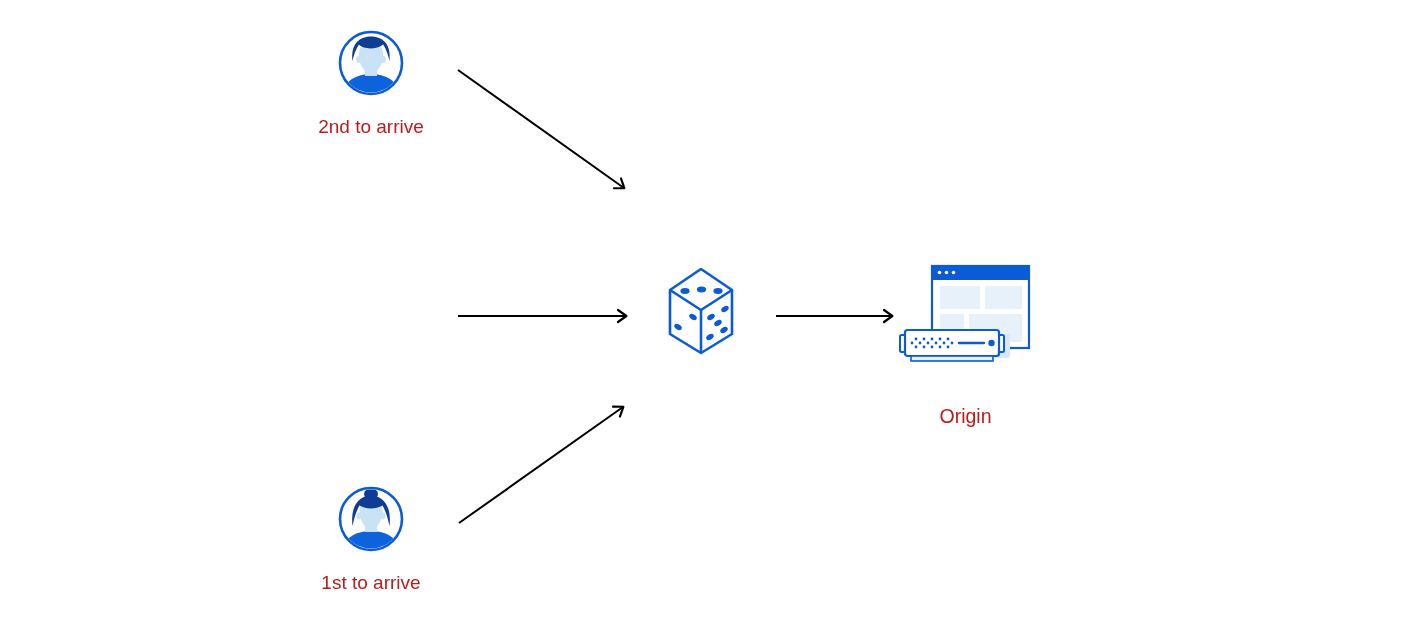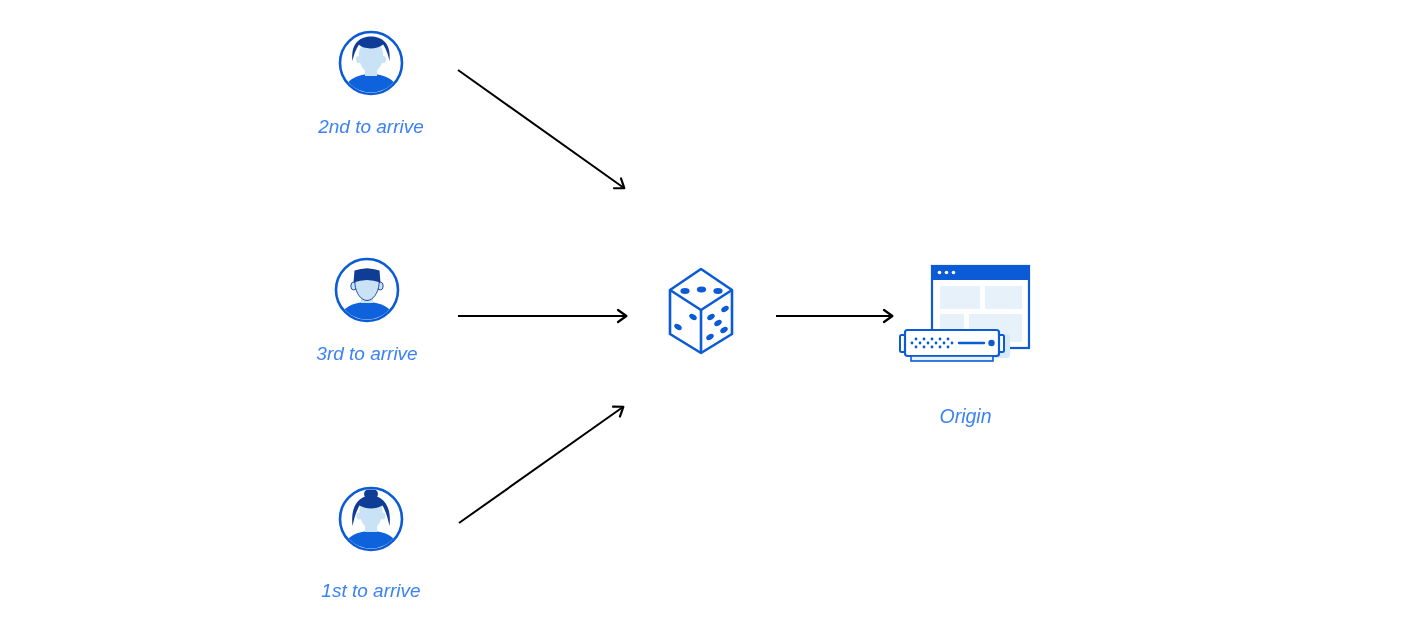--- a/index.html
+++ b/index.html
@@ -1,20 +1,20 @@
 <!DOCTYPE html>
 <html><head>
 <meta charset="utf-8">
 <style>
   html, body { margin: 0; padding: 0; background: #ffffff; }
   body { width: 1405px; height: 633px; font-family: "Liberation Sans", sans-serif; }
   .canvas { position: relative; width: 1405px; height: 633px; overflow: hidden; background: #ffffff; }
   .edges-layer { position: absolute; left: 0; top: 0; width: 1405px; height: 633px; }
   .node { position: absolute; display: flex; flex-direction: column; align-items: center; }
-  .node-label { font-size: 19px; color: #3b82f6; margin-top: 20px; white-space: nowrap; font-style: italic; }
+  .node-label { font-size: 19px; color: #b91c1c; margin-top: 20px; white-space: nowrap; }
   .origin-label { margin-top: 15px; font-size: 19.5px; }
   svg { display: block; }
 </style>
 </head>
 <body>
 
 <div class="canvas">
 
   <svg class="edges-layer" width="1405" height="633" viewBox="0 0 1405 633">
     <defs>
@@ -41,41 +41,22 @@
         <rect x="27" y="34" width="12" height="12" fill="#c9e2f6"></rect>
         <ellipse cx="20.6" cy="29.5" rx="2.6" ry="3.6" fill="#c9e2f6"></ellipse>
         <ellipse cx="45.4" cy="29.5" rx="2.6" ry="3.6" fill="#c9e2f6"></ellipse>
         <path d="M33 11.5 C42 11.5 46 18.5 45 27.5 C44.2 36 39 43 33 43 C27 43 21.8 36 21 27.5 C20 18.5 24 11.5 33 11.5 Z" fill="#c9e2f6"></path>
         <path d="M14.5 31 C12.5 12.5 23 6.5 33 6.5 C43 6.5 53.5 12.5 51.5 31 C50.4 26 48.6 19.5 45.2 14.5 C38.5 19.8 26 19.5 20.8 14.8 C17.5 19.8 15.6 26 14.5 31 Z" fill="#0f3d96"></path>
       </g>
     </svg>
     <div class="node-label">2nd to arrive</div>
   </div>
 
-  <div class="node" style="left:267px; top:257px; width:200px;">
-    <svg width="66" height="66" viewBox="0 0 66 66">
-      <defs>
-          <clipPath id="clipA2">
-            <circle cx="33" cy="33" r="29.6"></circle>
-          </clipPath>
-        </defs>
-      <circle cx="33" cy="33" r="31" fill="#ffffff" stroke="#0b5bd6" stroke-width="2.6"></circle>
-      <g clip-path="url(#clipA2)">
-        <path d="M2 66 Q9 45 33 45 Q57 45 64 66 Z" fill="#0e63dd"></path>
-        <rect x="27" y="35" width="12" height="11" fill="#c9e2f6"></rect>
-        <ellipse cx="19.8" cy="29" rx="3" ry="4" fill="#c9e2f6" stroke="#0f3d96" stroke-width="0.9"></ellipse>
-        <ellipse cx="46.2" cy="29" rx="3" ry="4" fill="#c9e2f6" stroke="#0f3d96" stroke-width="0.9"></ellipse>
-        <path d="M33 12 C42.5 12 46 19 45 27.5 C44.2 36 39 43.5 33 43.5 C27 43.5 21.8 36 21 27.5 C20 19 23.5 12 33 12 Z" fill="#c9e2f6" stroke="#0f3d96" stroke-width="0.9"></path>
-        <path d="M20.5 13.5 Q33 9.5 45.5 13.5 L46.5 25.5 Q33 20.5 19.5 25.5 Z" fill="#0f3d96"></path>
-      </g>
-    </svg>
-    <div class="node-label">3rd to arrive</div>
-  </div>
 
-  <div class="node" style="left:271px; top:486px; width:200px;gap:8px;">
+  <div class="node" style="left:271px; top:486px; width:200px;">
     <svg width="66" height="66" viewBox="0 0 66 66">
       <defs>
           <clipPath id="clipA3">
             <circle cx="33" cy="33" r="29.6"></circle>
           </clipPath>
         </defs>
       <circle cx="33" cy="33" r="31" fill="#ffffff" stroke="#0b5bd6" stroke-width="2.6"></circle>
       <g clip-path="url(#clipA3)">
         <path d="M2 66 Q9 45 33 45 Q57 45 64 66 Z" fill="#0e63dd"></path>
         <rect x="27" y="35" width="12" height="11" fill="#c9e2f6"></rect>

